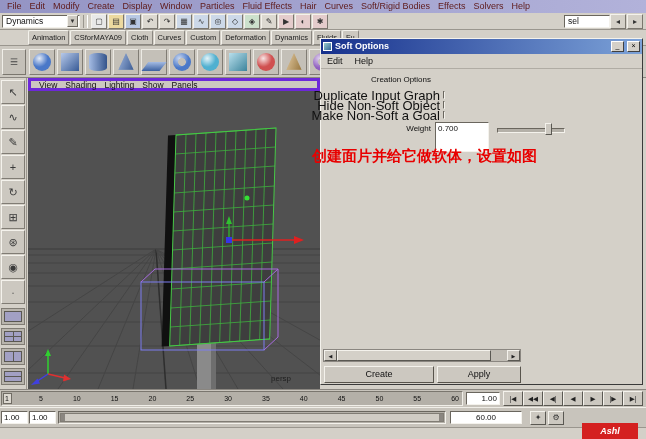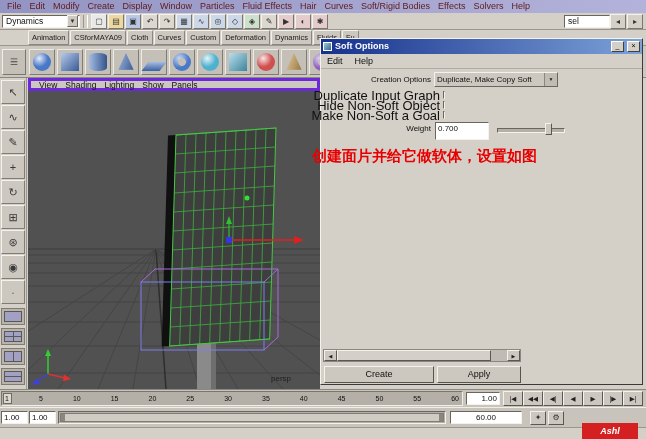--- a/index.html
+++ b/index.html
@@ -75,21 +75,21 @@
   .dlg-label{position:absolute;left:2px;width:108px;text-align:right;font-size:8px;color:#101010;}
   .combo{position:absolute;top:33px;left:113px;width:124px;height:15px;background:#ccc8c0;display:flex;align-items:center;
     border:1px solid;border-color:#f4f2ec #6a665e #6a665e #f4f2ec;box-sizing:border-box;}
   .combo-value{flex:1;font-size:8px;padding-left:2px;white-space:nowrap;overflow:hidden;}
   .combo-arrow{width:12px;height:13px;background:#c0bcb4;border-left:1px solid #8a8680;font-size:5px;text-align:center;line-height:13px;color:#222;}
   .cb-col{position:absolute;left:0;top:51px;width:124px;}
   .cb-row{display:flex;justify-content:flex-end;align-items:center;height:10px;gap:3px;}
   .cb-label{font-size:13px;color:#101010;white-space:nowrap;}
   .cb-box{width:8px;height:8px;background:#fff;border:1px solid;border-color:#6a665e #f4f2ec #f4f2ec #6a665e;box-sizing:border-box;}
   .cb-box.checked{background:#2e2e2e;}
-  .weight-field{position:absolute;top:83px;left:114px;width:54px;height:18px;background:#fff;font-size:8px;line-height:11px;
+  .weight-field{position:absolute;top:83px;left:114px;width:54px;height:30px;background:#fff;font-size:8px;line-height:11px;
     padding-left:2px;border:1px solid;border-color:#6a665e #f4f2ec #f4f2ec #6a665e;box-sizing:border-box;}
   .weight-slider{position:absolute;top:84px;left:176px;width:68px;height:12px;}
   .ws-groove{position:absolute;left:0;right:0;top:5px;height:3px;background:#b4b0a8;border:1px solid;border-color:#6a665e #f4f2ec #f4f2ec #6a665e;}
   .ws-handle{position:absolute;top:0;left:48px;width:7px;height:12px;background:#ccc8c0;border:1px solid;border-color:#f4f2ec #5a5852 #5a5852 #f4f2ec;box-sizing:border-box;}
   .h-scroll{position:absolute;left:2px;top:310px;width:198px;height:13px;background:#c0bcb4;display:flex;
     border:1px solid #8a8680;box-sizing:border-box;}
   .scroll-btn{width:13px;height:11px;background:#ccc8c0;border:1px solid;border-color:#f4f2ec #5a5852 #5a5852 #f4f2ec;
     font-size:5px;line-height:10px;text-align:center;color:#222;box-sizing:border-box;}
   .scroll-thumb{width:154px;height:11px;background:#d4d0c8;border:1px solid;border-color:#f4f2ec #5a5852 #5a5852 #f4f2ec;box-sizing:border-box;}
   .scroll-rest{flex:1;}
@@ -343,24 +343,20 @@
       <span class="win-btn">_</span>
       <span class="win-btn">×</span>
     </div>
     <div class="dialog-menubar">
 
     <span class="dialog-menu-item">Edit</span>
         <span class="dialog-menu-item">Help</span>
       </div>
 
     <div class="dlg-label" style="top:36px">Creation Options</div>
-    <div class="combo">
-      <span class="combo-value">Duplicate, Make Copy Soft</span>
-      <span class="combo-arrow">▼</span>
-    </div>
 
     <div class="cb-col">
 
         <div class="cb-row">
           <span class="cb-label">Duplicate Input Graph</span>
           <span class="cb-box"></span>
         </div>
 
         <div class="cb-row">
           <span class="cb-label">Hide Non-Soft Object</span>

